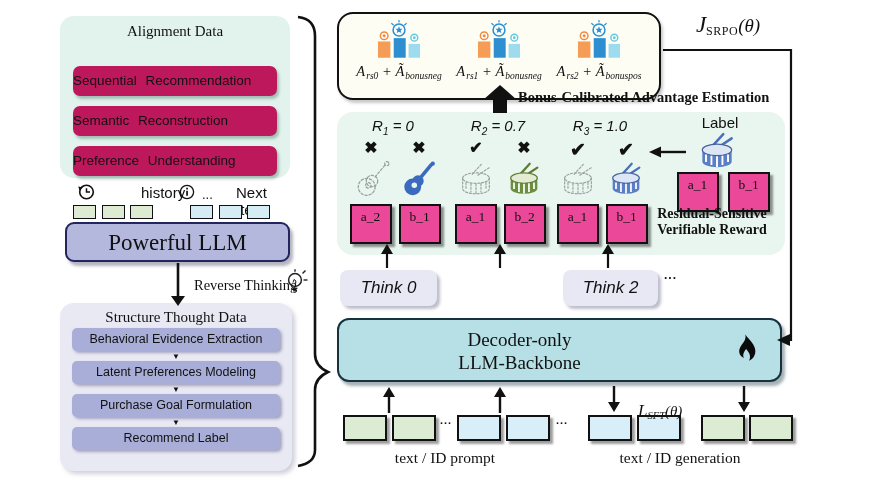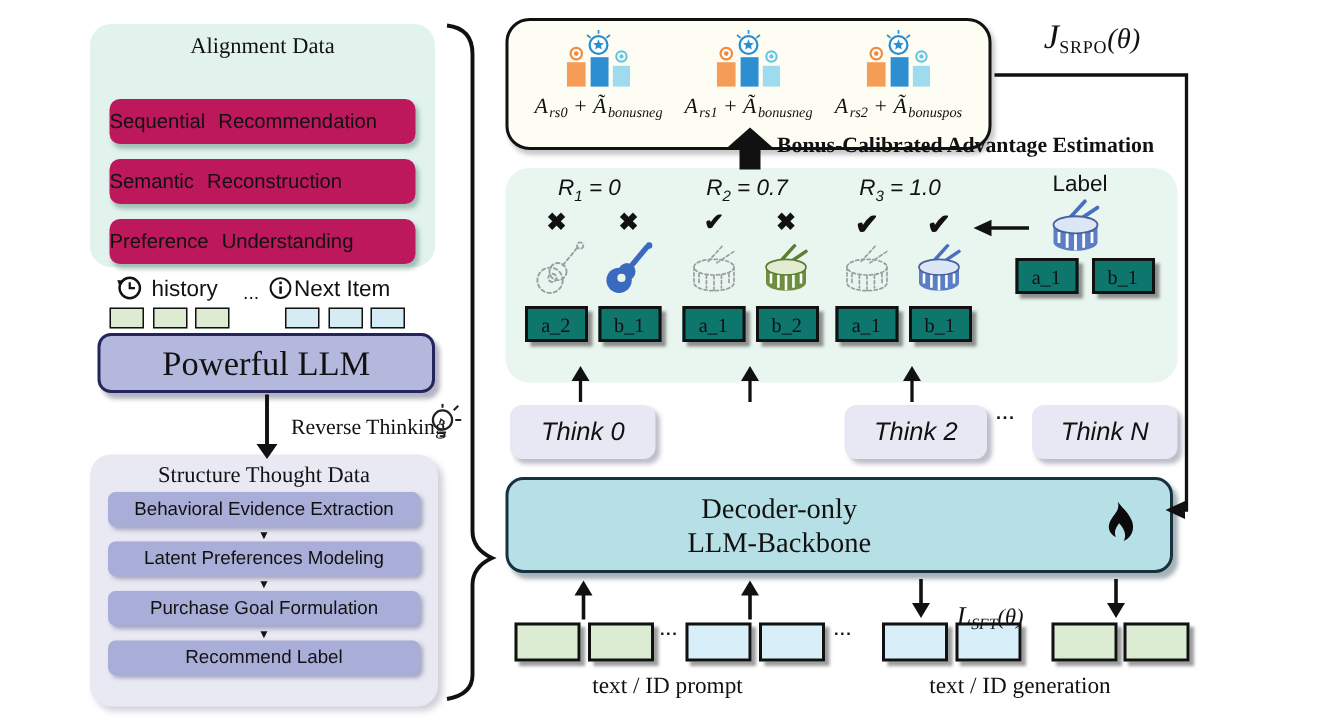--- a/index.html
+++ b/index.html
@@ -9,21 +9,21 @@
 
   
   .panel-green{left:60px;top:16px;width:230px;height:162px;background:#e1f3ec;border-radius:14px;}
   .panel-green .title{position:absolute;left:0;top:7px;width:100%;text-align:center;
      font-family:"Liberation Serif",serif;font-size:15px;}
   .item-green{position:absolute;left:13px;width:204px;height:30px;background:#be185d;border-radius:7px;
      box-shadow:2px 3px 3px rgba(110,150,135,.55);
      font-family:Liberation Sans, sans-serif;font-size:13.5px;line-height:30px;text-align:left;word-spacing:5px;}
 
   .hist-row{left:60px;top:184px;width:235px;height:18px;font-size:15px;}
-  .hist-row span{vertical-align:top;}
+  .hist-row span{vertical-align:top;margin-left:40px;}
   .sq{position:absolute;top:205px;width:21px;height:12px;border:1.6px solid #111;}
   .sq.g{background:#ddebd2;}
   .sq.b{background:#d6ecf4;}
 
   .llm-box{left:65px;top:222px;width:225px;height:40px;background:#b3b8dc;border:2.5px solid #23265c;
      border-radius:9px;box-shadow:3px 4px 3px rgba(90,90,120,.45);
      font-family:"Liberation Serif",serif;font-size:23px;text-align:center;line-height:38px;box-sizing:border-box;}
 
   .rev-think{left:194px;top:277px;font-family:"Liberation Serif",serif;font-size:14.5px;}
 
@@ -50,21 +50,21 @@
 
   
   .mint{left:337px;top:112px;width:448px;height:143px;background:#e9f5ef;border-radius:16px;}
   .r-label{position:absolute;top:117px;width:96px;text-align:center;font-style:italic;font-size:15px;}
   .r-label sub{font-size:10px;}
   .marks-row{position:absolute;top:138px;width:96px;display:flex;justify-content:space-around;
      font-weight:bold;font-size:16px;}
   .marks-row.big{font-size:19px;}
   .icons-row{position:absolute;top:161px;width:96px;display:flex;justify-content:center;gap:8px;align-items:flex-end;}
   .tokens-row{position:absolute;top:204px;width:96px;display:flex;justify-content:center;gap:7px;}
-  .token{width:42px;height:24px;background:#0f766e;border:2px solid #111;box-sizing:border-box;
+  .token{width:42px;height:40px;background:#ec4899;border:2px solid #111;box-sizing:border-box;
      box-shadow:3px 3px 2px rgba(60,60,60,.55);
      font-family:"Liberation Serif",serif;font-size:13.5px;text-align:center;line-height:21px;}
   .label-title{left:660px;top:114px;width:120px;text-align:center;font-size:15px;}
   .label-tokens{left:663px;top:172px;width:120px;display:flex;justify-content:center;gap:9px;}
   .reward-caption{left:637px;top:206px;width:150px;text-align:center;
      font-family:"Liberation Serif",serif;font-weight:bold;font-size:14px;line-height:16px;}
 
   
   .think-box{position:absolute;top:270px;height:36px;background:#e8e8f4;border-radius:8px;
      box-shadow:3px 3px 3px rgba(110,110,140,.45);
@@ -349,25 +349,28 @@
   </div>
   <div class="abs tokens-row" style="left:554px">
     <div class="token">a_1</div>
     <div class="token">b_1</div>
   </div>
   <div class="abs label-tokens">
     <div class="token">a_1</div>
     <div class="token">b_1</div>
   </div>
 
+  <div class="abs reward-caption">
+    <div>Residual-Sensitive</div>
+    <div>Verifiable Reward</div>
+  </div>
 
   <div class="think-box" style="left:340px;width:97px">Think 0</div>
   <div class="think-box" style="left:563px;width:95px">Think 2</div>
   <div class="abs dots" style="left:664px;top:268px;font-size:12px">...</div>
-  <div class="think-box" style="left:688px;width:97px">Think N</div>
 
   <div class="abs backbone">
     <div class="bb-text" style="padding-right:80px;box-sizing:border-box">
       <div>Decoder-only</div>
       <div>LLM-Backbone</div>
     </div>
     <svg class="abs" style="right:16px;top:9px" width="40" height="44" viewBox="0 0 34 30">
       <path d="M18 1 C19.5 6 15.5 8 13.5 12.5 C12 16 13.5 19.5 17 21 C15.5 18 17 15.5 18.8 13.2 C21.8 16.5 23.2 19.8 21.3 23.2 C25.8 21.3 28 16.3 25.8 11.3 C23.6 6.3 19.5 3.5 18 1 Z" fill="#0b0b0b"></path>
     </svg>
   </div>

